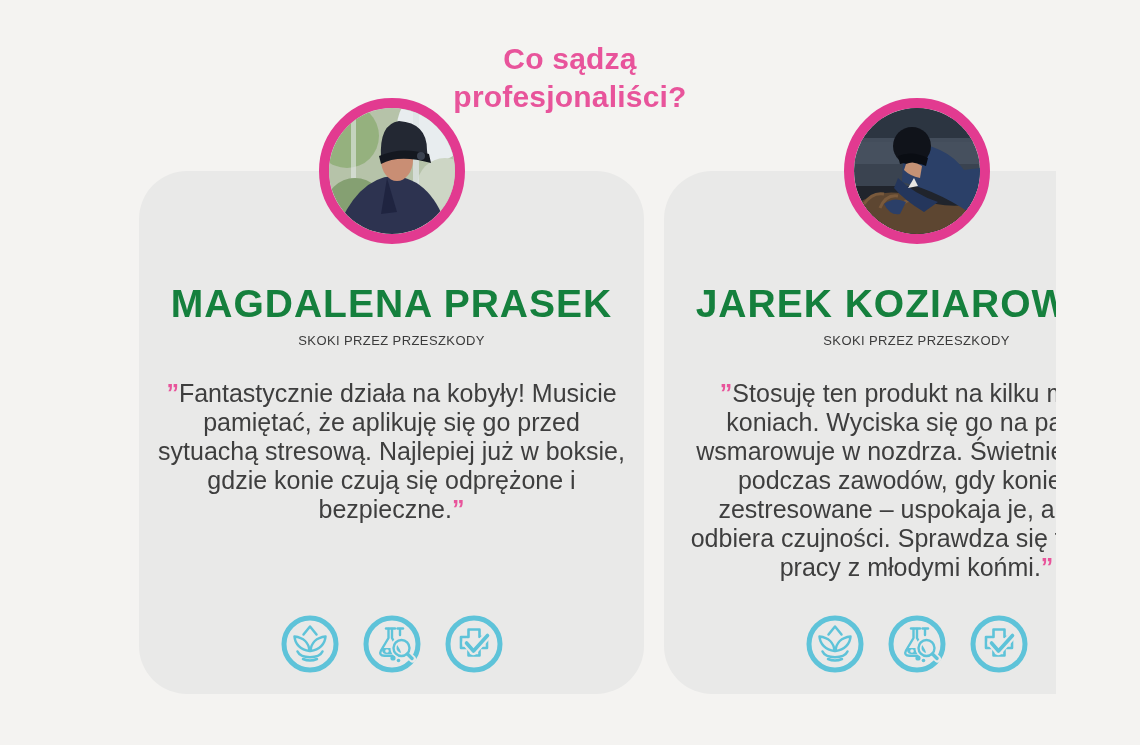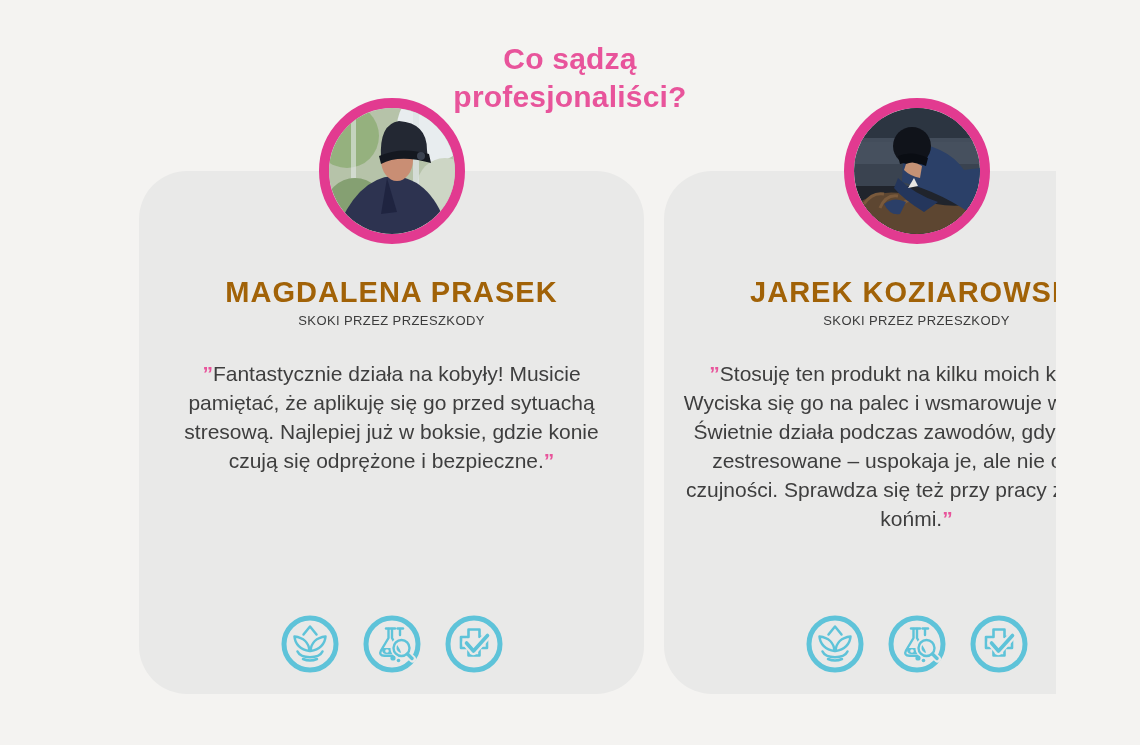--- a/index.html
+++ b/index.html
@@ -43,41 +43,41 @@
     left:50%;
     transform:translateX(-50%);
     width:126px;height:126px;
     border:10px solid #e23a90;
     border-radius:50%;
     overflow:hidden;
     background:#cfd3cf;
   }
   .avatar svg{display:block;width:126px;height:126px;}
   .person-name{
-    margin:0;
+    margin:12px;
     padding-top:104px;
     text-align:center;
-    font-size:29px;
+    font-size:39px;
     line-height:34px;
     font-weight:700;
     letter-spacing:1px;
-    color:#a16207;
+    color:#15803d;
   }
   .person-role{
     margin-top:4px;
     text-align:center;
     font-size:13px;
     line-height:16px;
     letter-spacing:.4px;
     color:#3b3b3b;
   }
   .quote{
     margin:30px 18px 0;
     text-align:center;
-    font-size:21px;
+    font-size:25px;
     line-height:29px;
     color:#3e3e3e;
   }
   .qmark{
     color:#e8549b;
     font-weight:700;
   }
   .badges{
     position:absolute;
     bottom:20px;left:0;right:0;

